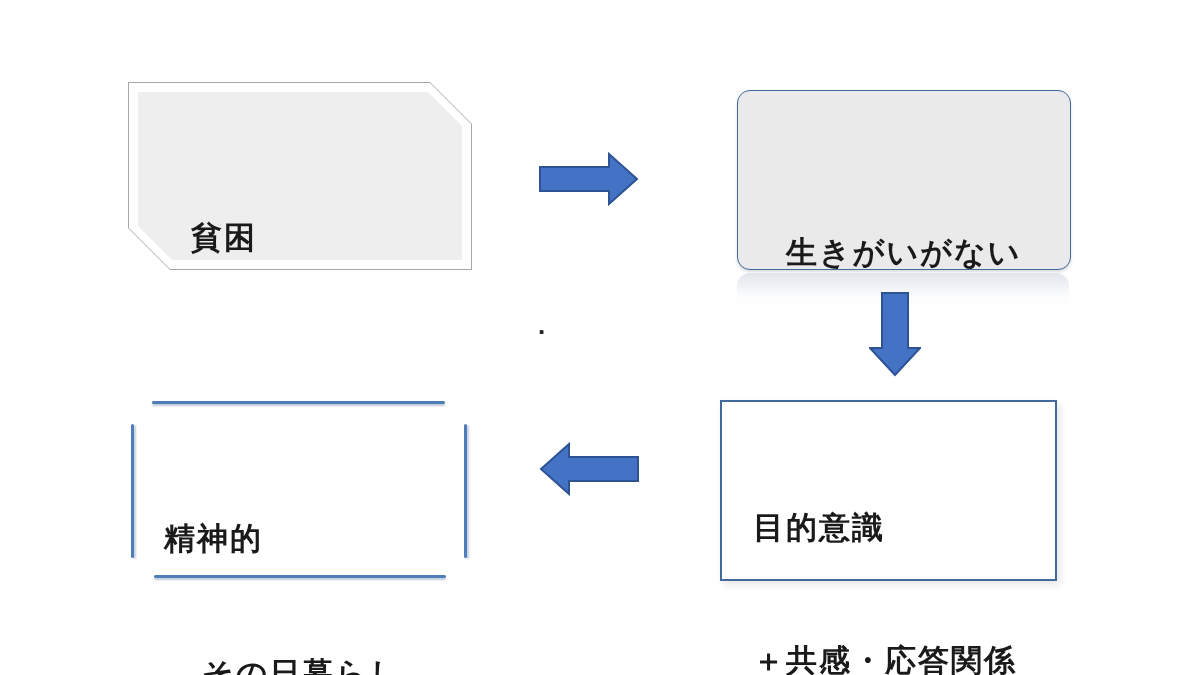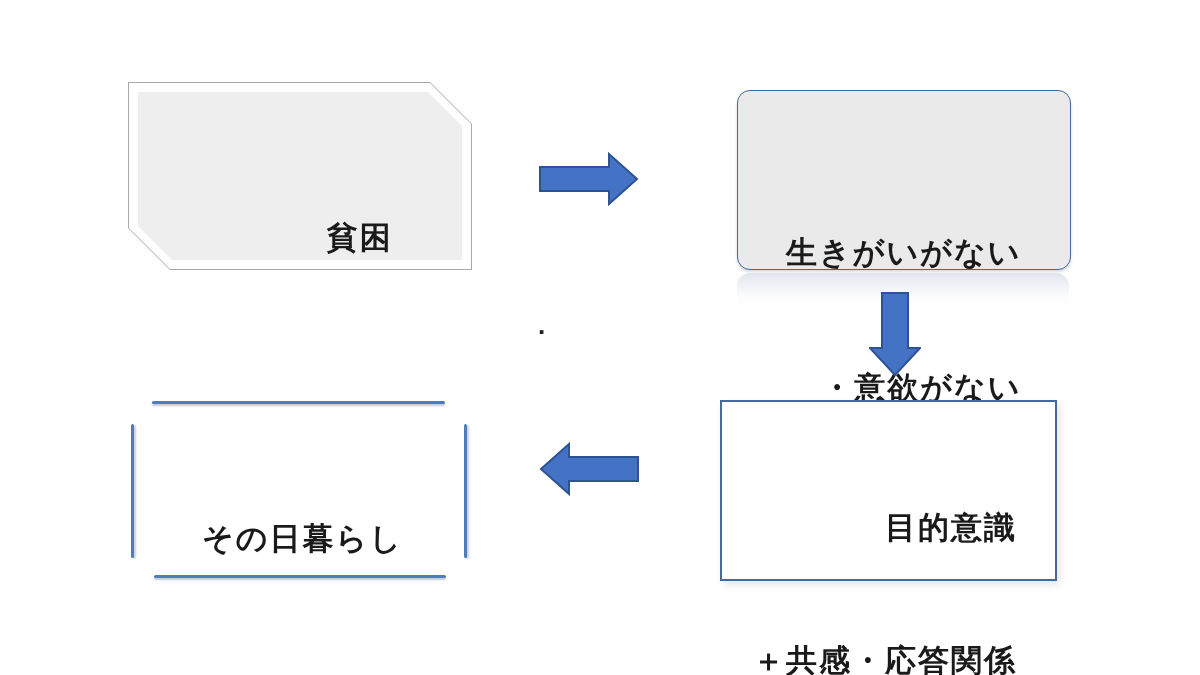--- a/index.html
+++ b/index.html
@@ -1,20 +1,19 @@
 <!DOCTYPE html>
 <html style="--text: #1a1a1a; --arrow-fill: #4472c4; --arrow-stroke: #2e5395; --box-border: #44699d; --frame-line: #4f7dba; --gray-fill: #eeeeee; --gray-fill2: #eaeaea; --gray-outline: #a8a8a8;"><head>
 <meta charset="utf-8">
 <style>
   html,body{margin:0;padding:0;background:#fff;}
   .canvas{
     position:relative;width:1200px;height:675px;background:#fff;overflow:hidden;
     font-family:"Liberation Sans","DejaVu Sans",sans-serif;
     color:var(--text,#1a1a1a);
-    text-align:right;
   }
   .txt{position:absolute;font-weight:bold;font-size:31px;line-height:45px;letter-spacing:2px;white-space:pre;}
   .txt .line{height:45px;}
   .indent-38{padding-left:38px;}
 
   
   .snip-outer{
     position:absolute;left:128px;top:82px;width:344px;height:188px;
     background:var(--gray-outline,#a8a8a8);
     clip-path:polygon(0 0, calc(100% - 42px) 0, 100% 42px, 100% 100%, 42px 100%, 0 calc(100% - 42px));
@@ -83,21 +82,20 @@
     </div>
   </div>
 
   <svg class="arrow arrow-right" width="100" height="54" viewBox="0 0 100 54">
     <polygon points="1,15 70,15 70,2 98,27 70,52 70,39 1,39"></polygon>
   </svg>
 
   <div class="box-rounded">
     <div class="txt" style="left:48px;top:49px;">
       <div class="line">生きがいがない</div>
-      <div class="line">・意欲がない</div>
     </div>
   </div>
   <div class="reflection"></div>
 
   <svg class="arrow arrow-down" width="52" height="85" viewBox="0 0 52 85">
     <polygon points="13,1 39,1 39,56 51,56 26,83 1,56 13,56"></polygon>
   </svg>
 
   <div class="box-plain">
     <div class="txt" style="left:31px;top:16px;line-height:44px;">
@@ -110,20 +108,21 @@
   <svg class="arrow arrow-left" width="100" height="54" viewBox="0 0 100 54">
     <polygon points="99,15 30,15 30,2 2,27 30,52 30,39 99,39"></polygon>
   </svg>
 
   <div>
     <div class="frame-line fl-top"></div>
     <div class="frame-line fl-bottom"></div>
     <div class="frame-line fl-left"></div>
     <div class="frame-line fl-right"></div>
     <div class="txt" style="left:164px;top:426px;">
+      <div class="line">精神的</div>
       <div class="line indent-38">その日暮らし</div>
       
     </div>
   </div>
 
   <span class="stray-dot">.</span>
 
 </div>
 
 </body></html>

